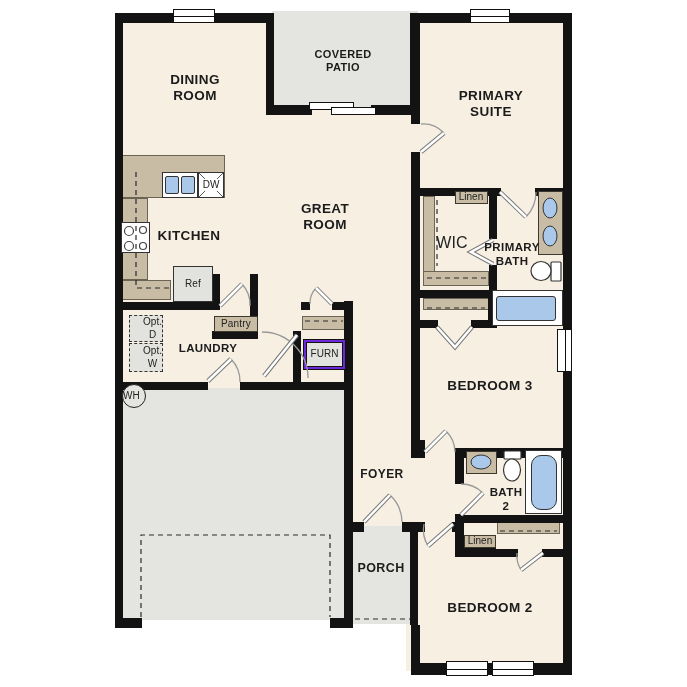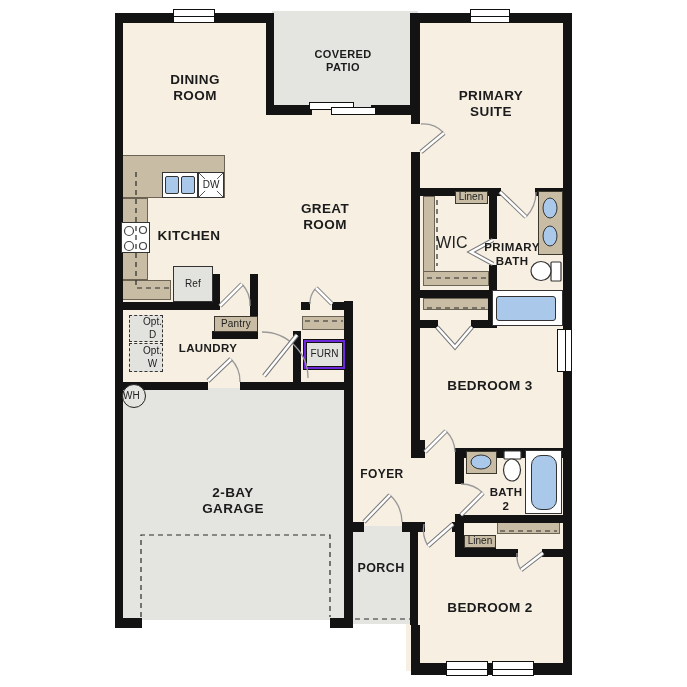--- a/index.html
+++ b/index.html
@@ -241,22 +241,20 @@
 ROOM</div>
   <div class="lbl big" style="left:189px;top:236px;">KITCHEN</div>
   <div class="lbl med" style="left:208px;top:348px;">LAUNDRY</div>
   <div class="lbl sm" style="left:452px;top:243px;font-size:16px;">WIC</div>
   <div class="lbl med" style="left:512px;top:254px;">PRIMARY
 BATH</div>
   <div class="lbl big" style="left:490px;top:386px;">BEDROOM 3</div>
   <div class="lbl med" style="left:382px;top:474px;font-size:12px;">FOYER</div>
   <div class="lbl med" style="left:506px;top:499px;">BATH
 2</div>
-  <div class="lbl big" style="left:233px;top:501px;">2-BAY
-GARAGE</div>
   <div class="lbl med" style="left:381px;top:569px;font-size:12.5px;">PORCH</div>
   <div class="lbl big" style="left:490px;top:608px;">BEDROOM 2</div>
 
   <div class="lbl tiny" style="left:211px;top:185px;background:#fff;padding:0 1px;">DW</div>
   <div class="lbl sm" style="left:193px;top:284px;">Ref</div>
   <div class="lbl sm" style="left:236px;top:324px;">Pantry</div>
   <div class="lbl tiny" style="left:471px;top:197px;">Linen</div>
   <div class="lbl tiny" style="left:480px;top:541px;">Linen</div>
 
 </div>

